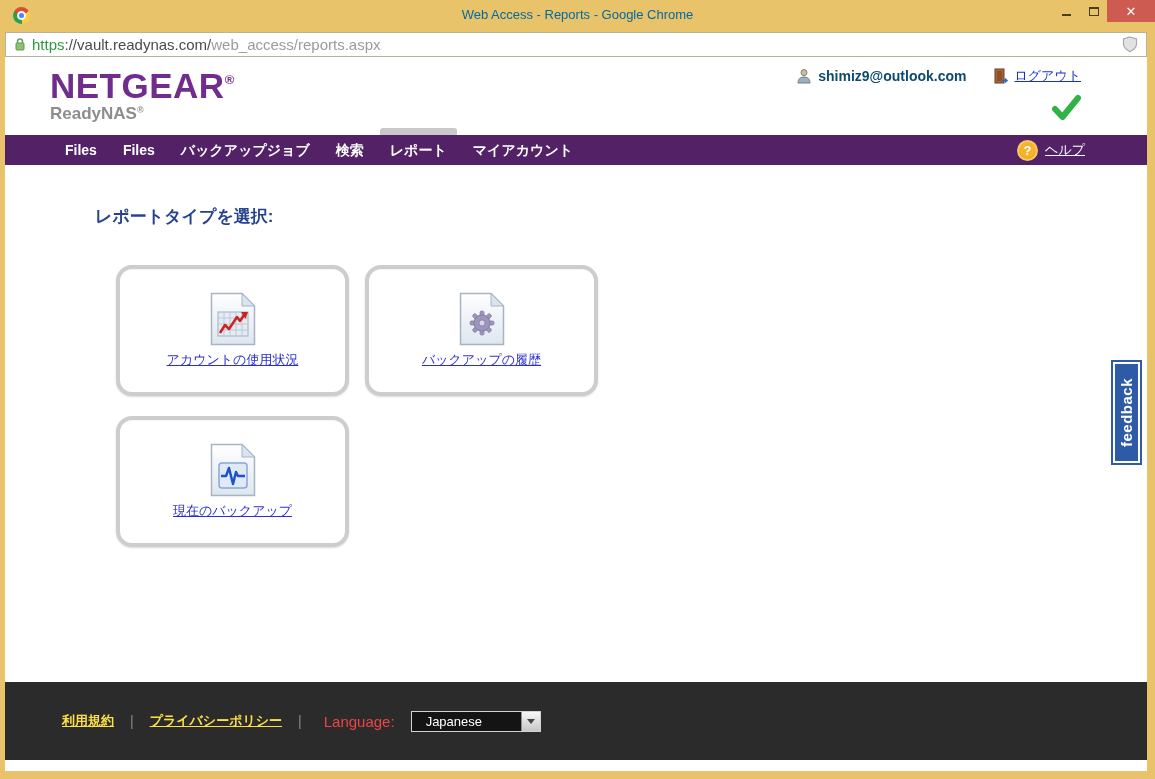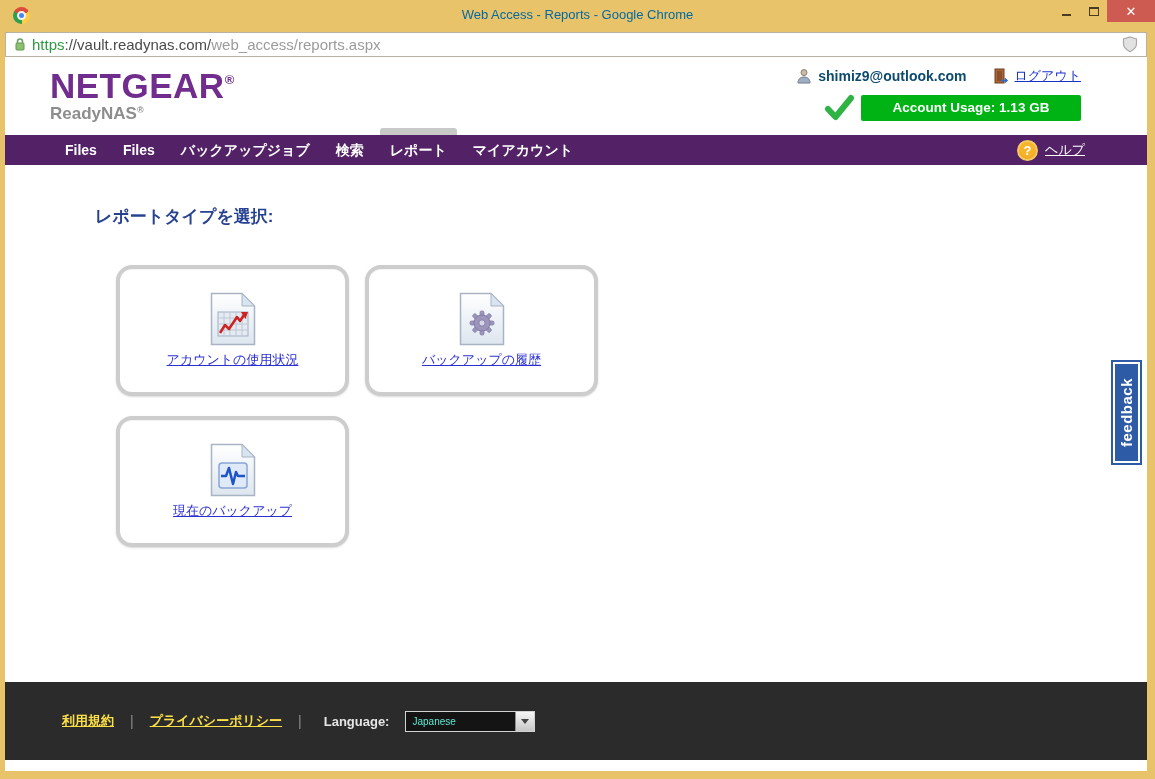--- a/index.html
+++ b/index.html
@@ -123,26 +123,26 @@
   }
 
   
   .footer {
     position:absolute; left:0; bottom:11px; width:100%; height:78px;
     background:#2b2b2b; display:flex; align-items:center;
     padding-left:57px; gap:16px;
   }
   .footer-link { color:#fde047; font-size:13px; font-weight:bold; text-decoration:underline; cursor:pointer; white-space:nowrap; }
   .footer-sep { color:#8a8a8a; font-size:14px; }
-  .lang-label { color:#e5e5e5; font-size:13px; font-weight:bold; margin-left:6px; }
+  .lang-label { color:#ef4444; font-size:15px; font-weight:normal; margin-left:6px; }
   .select {
     width:130px; height:21px; background:#141414; border:1px solid #d2d2d2;
     display:flex; align-items:center; cursor:pointer;
   }
-  .select-value { flex:1; color:#5eead4; font-size:10px; padding-left:6px; line-height:19px; }
+  .select-value { flex:1; color:#ffffff; font-size:13px; padding-left:14px; line-height:19px; }
   .select-btn {
     width:19px; height:100%; border-left:1px solid #8f8f8f;
     background:linear-gradient(#f6f6f6,#c7c7c7);
     display:flex; align-items:center; justify-content:center;
   }
   .select-btn .arrow {
     width:0; height:0; border-left:4px solid transparent; border-right:4px solid transparent;
     border-top:5px solid #444;
   }
 </style>
@@ -196,21 +196,20 @@
             <rect x="3" y="3" width="5" height="10" fill="#8e5028"></rect>
             <path d="M7,12.5 h6 M10.8,10.5 L13,12.5 L10.8,14.5" stroke="#3366cc" stroke-width="1.5" fill="none"></path>
           </svg>
           <span class="logout-link">ログアウト</span>
         </span>
       </div>
       <div class="acct-row2">
         <svg width="30" height="27" viewBox="0 0 30 27">
           <path d="M4,15 L11.5,23 L27,4" stroke="#2fb344" stroke-width="6" fill="none" stroke-linecap="round" stroke-linejoin="round"></path>
         </svg>
-        <span class="usage-badge">Account Usage: 1.13 GB</span>
       </div>
     </div>
   </div>
 
   <div class="nav">
     <span class="nav-item">Files</span>
     <span class="nav-item">Files</span>
     <span class="nav-item">バックアップジョブ</span>
     <span class="nav-item">検索</span>
     <span class="nav-item"><span class="tab-indicator"></span><span>レポート</span></span>

